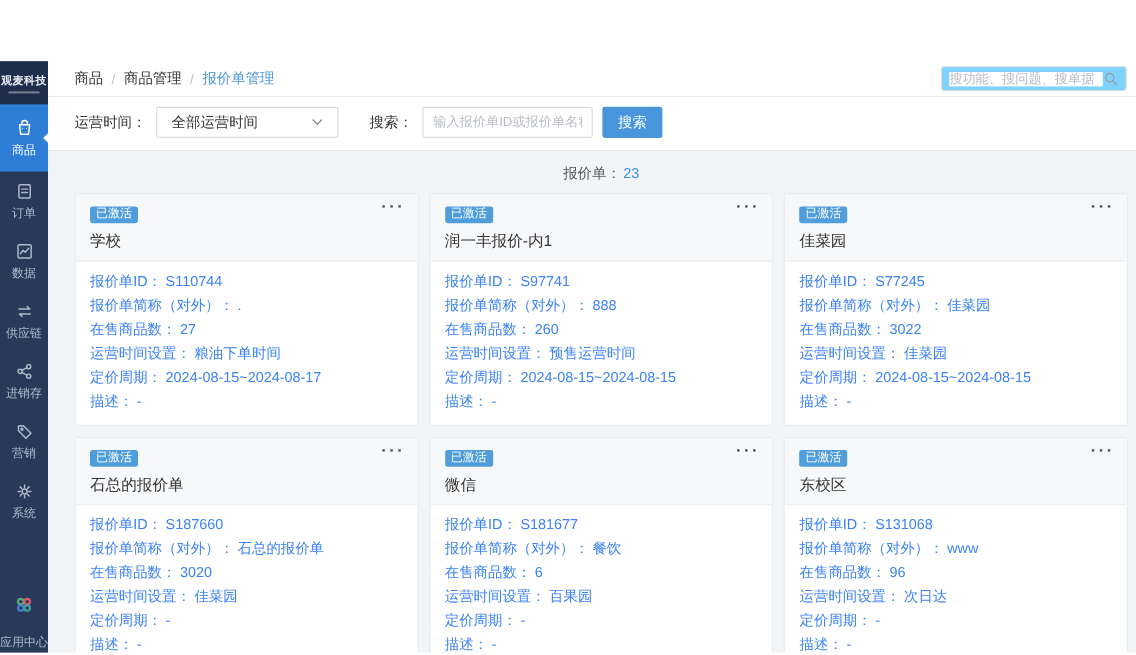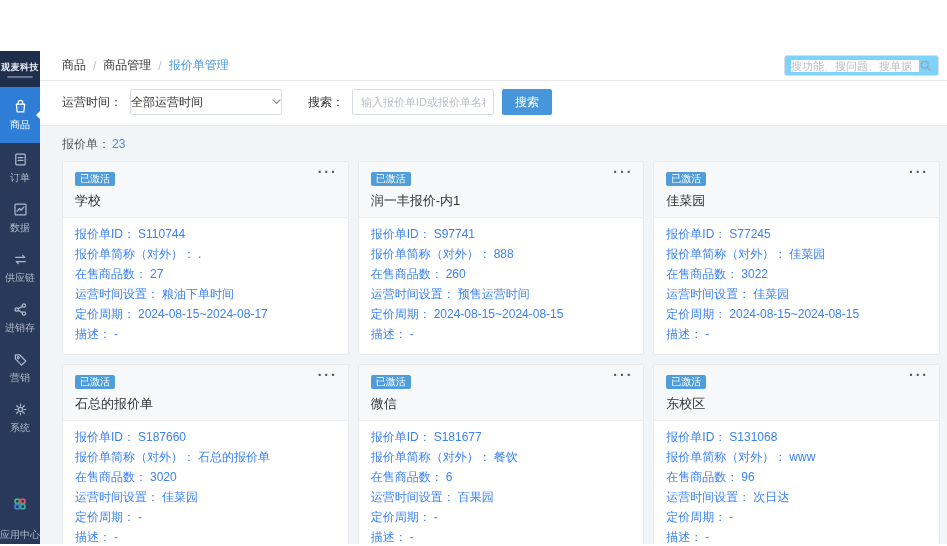--- a/index.html
+++ b/index.html
@@ -28,29 +28,29 @@
   .crumb { cursor:pointer; }
   .crumb-sep { color:#c0c4cc; }
   .crumb.current { color:#4a97dd; }
   .topbar-search { margin-left:auto; width:155px; height:21px; border:1px solid #dcdfe4; border-radius:3px; background:#7dd3fc; display:flex; align-items:center; padding:0 6px; }
   .topbar-search input { flex:1; border:none; outline:none; font-size:11px; color:#333; min-width:0; font-family:inherit; }
   .topbar-search input::placeholder { color:#b8bcc4; }
   .topbar-search svg { width:13px; height:13px; stroke:#9aa0a8; fill:none; stroke-width:1.4; stroke-linecap:round; }
 
   .filterbar { background:#fff; border-bottom:1px solid #e6e9ed; padding:8px 22px 10px; display:flex; align-items:center; flex-shrink:0; }
   .filter-label { font-size:12px; color:#333; margin-right:8px; }
-  .select { width:152px; height:26px; border:1px solid #d9dce1; border-radius:2px; background:#fff; display:flex; align-items:center; justify-content:space-between; padding:0 0; font-size:12px; color:#333; cursor:pointer; }
+  .select { width:152px; height:26px; border:1px solid #d9dce1; border-radius:2px; background:#fff; display:flex; align-items:center; justify-content:space-between; padding:0 12px; font-size:12px; color:#333; cursor:pointer; }
   .select svg { width:9px; height:6px; stroke:#8a9099; fill:none; stroke-width:1.4; stroke-linecap:round; }
   .filter-label.second { margin-left:26px; }
   .filter-input { width:142px; height:26px; border:1px solid #d9dce1; border-radius:2px; padding:0 8px; font-size:11px; color:#333; outline:none; font-family:inherit; }
   .filter-input::placeholder { color:#b8bcc4; }
   .search-btn { margin-left:8px; height:26px; padding:0 13px; background:#4796db; color:#fff; border:none; border-radius:2px; font-size:12px; cursor:pointer; font-family:inherit; }
 
   .content { flex:1; padding:0 7px 0 22px; overflow:hidden; }
-  .summary { padding:10px 0 8px; font-size:12px; color:#555; }
+  .summary { padding:10px 0 8px; font-size:12px; color:#555;text-align:center; }
   .summary .count { color:#3e8ed9; margin-left:2px; }
 
   .grid { display:grid; grid-template-columns:repeat(3,1fr); gap:9px; }
   .card { background:#fff; border:1px solid #e9eaec; border-radius:2px; overflow:hidden; }
   .card-header { background:#f7f8fa; border-bottom:1px solid #ededf0; padding:6px 12px 7px; position:relative; }
   .badge { display:inline-block; background:#4f9edb; color:#fff; font-size:10px; line-height:14px; padding:0 5px; border-radius:2px; }
   .card-title { margin-top:6px; font-size:13px; color:#333; }
   .more-btn { position:absolute; top:2px; right:10px; color:#555; font-size:14px; font-weight:bold; letter-spacing:2px; cursor:pointer; }
   .card-body { padding:6px 12px 10px; }
   .line { height:20px; display:flex; align-items:center; font-size:12px; color:#3b82f6; white-space:nowrap; overflow:hidden; }

